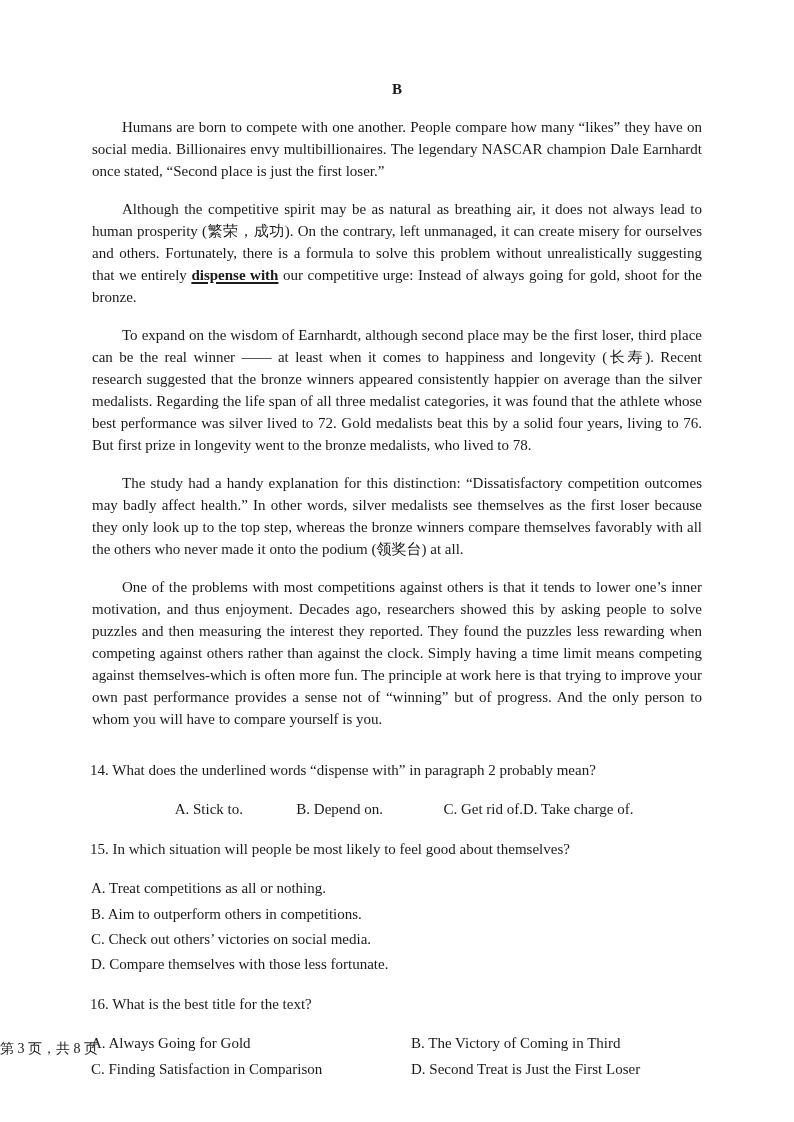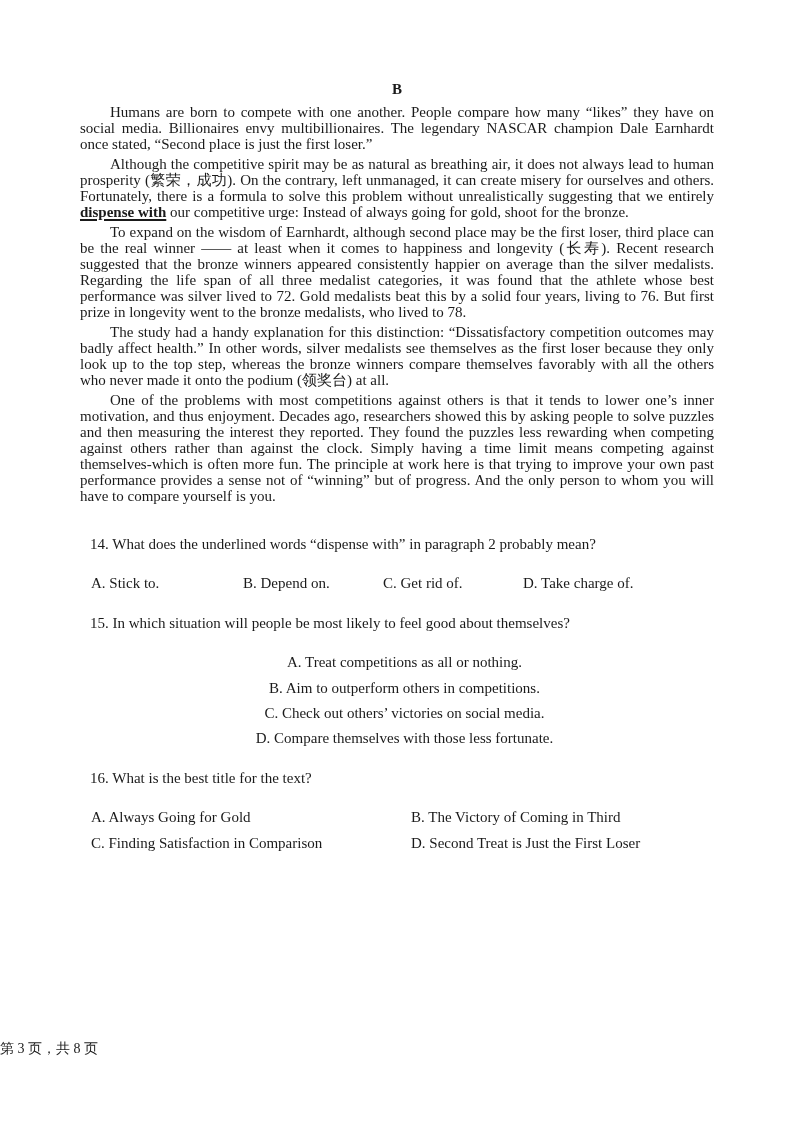--- a/index.html
+++ b/index.html
@@ -1,26 +1,26 @@
 <!DOCTYPE html>
 <html><head>
   <meta charset="utf-8">
   <style>
     html, body { margin:0; padding:0; background:#ffffff; }
     body { width:794px; height:1122px; position:relative; overflow:hidden;
       font-family:"Liberation Serif","DejaVu Serif",serif; color:#1a1a1a; font-size:15px; }
     .page { position:absolute; left:76px; top:78px; width:642px; }
     .section-title { text-align:center; font-weight:bold; font-size:15px; line-height:22px; margin:0 0 3px 0; }
-    .para { text-indent:30px; text-align:justify; line-height:16px; margin:4px; }
+    .para { text-indent:30px; text-align:justify; line-height:22px; margin:16px; }
     .para u { font-weight:bold; text-decoration-thickness:1.5px; text-underline-offset:2px; }
     .questions { margin-top:28px; }
     .q { line-height:25.4px; margin:14px; }
     .opts4 { display:flex; padding-left:15px; line-height:25.4px; }
-    .opts4 span { display:inline-block; }
-    .opt-line { padding-left:15px; line-height:25.4px;text-align:center; }
+    .opts4 span { display:inline-block;text-align:right; }
+    .opt-line { padding-left:15px; line-height:25.4px; }
     .opts2 { display:flex; padding-left:15px; line-height:25.4px; }
     .opts2 span:first-child { width:320px; }
     .footer { position:absolute; top:1040px; left:0; width:794px; text-align:left; font-size:14px; }
   </style>
 </head>
 <body>
 
 <div class="page">
   <div class="section-title">B</div>
 

